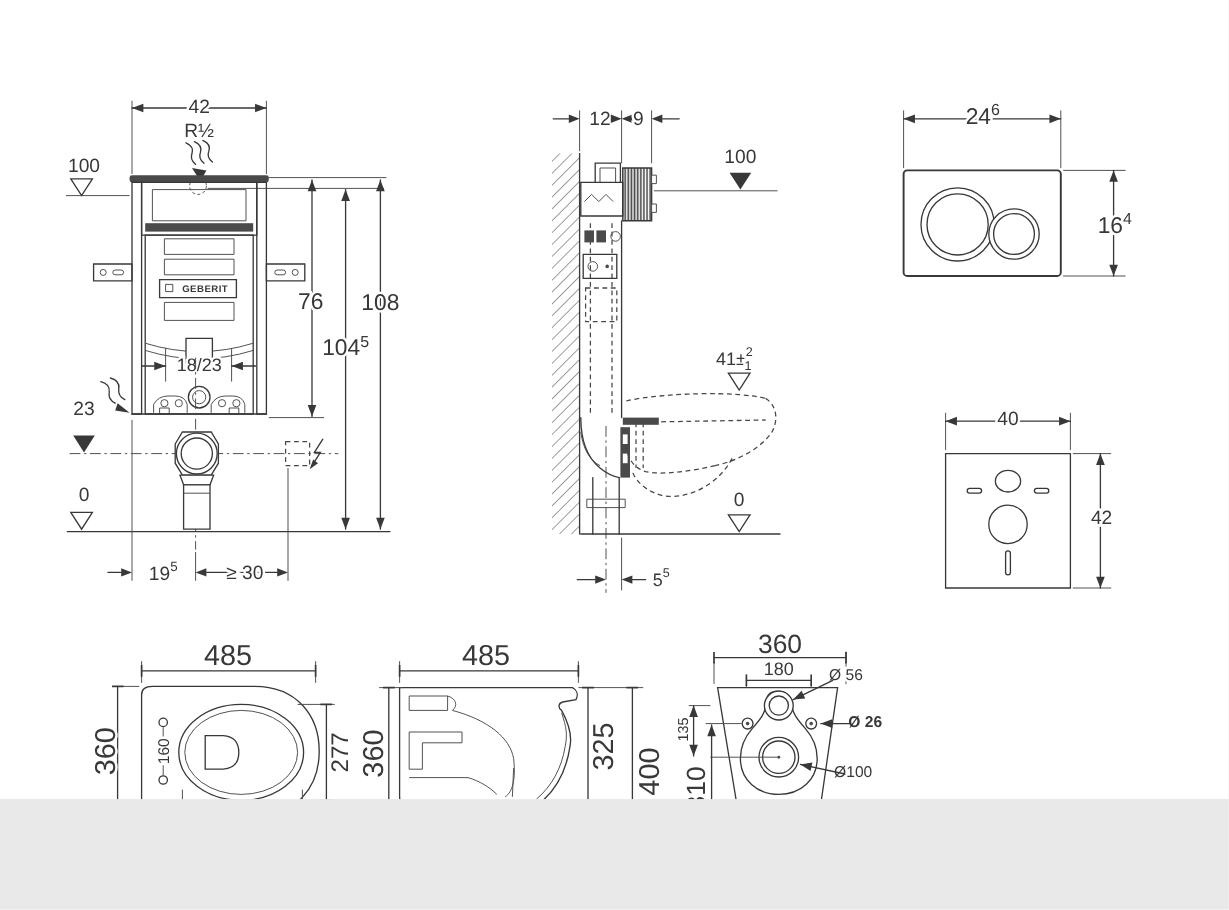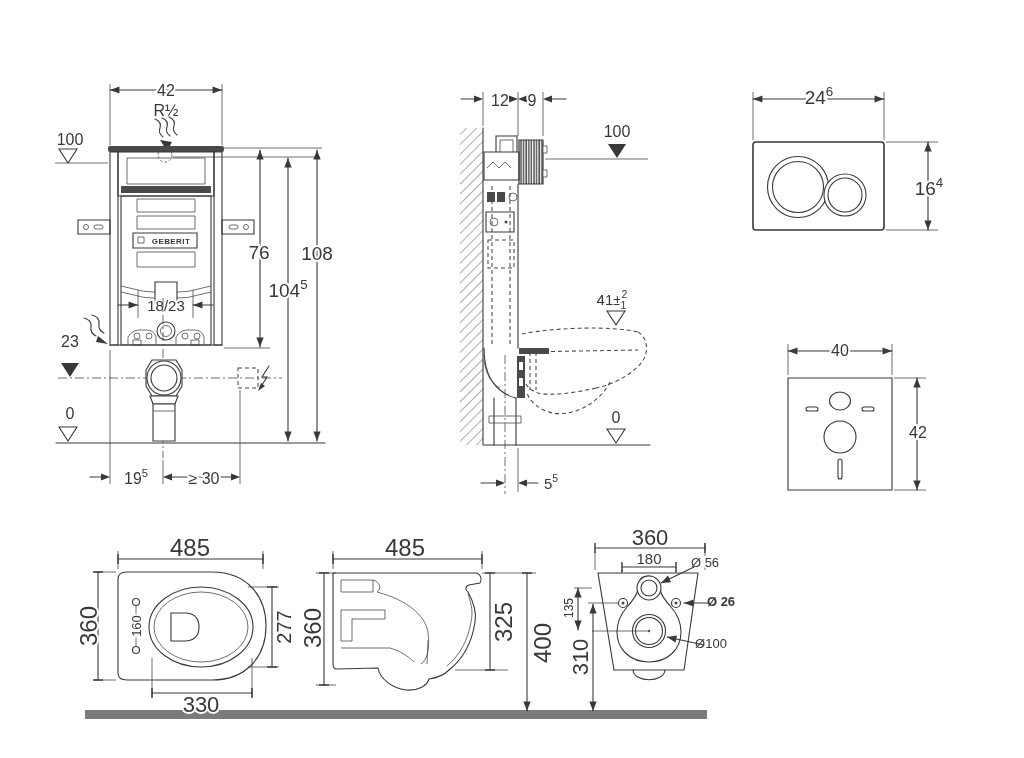--- a/index.html
+++ b/index.html
@@ -1,16 +1,16 @@
 <!DOCTYPE html>
 <html><head>
 <meta charset="utf-8">
 <style>
   html,body{margin:0;padding:0;background:#e9e9e9;}
-  .stage{position:relative;width:1024px;height:758px;background:#ffffff;overflow:hidden;
+  .stage{position:relative;width:1024px;height:666px;background:#ffffff;overflow:hidden;
          font-family:"Liberation Sans",sans-serif;}
   svg{position:absolute;left:0;top:0;}
   svg *{vector-effect:non-scaling-stroke;}
   .ln{stroke:#383838;stroke-width:1.1;fill:none;stroke-linecap:round;}
   .lnthick{stroke:#383838;stroke-width:1.6;fill:none;}
   .thin{stroke:#4a4a4a;stroke-width:0.8;fill:none;}
   .dash{stroke:#474747;stroke-width:1.05;fill:none;stroke-dasharray:4 3;}
   .cl{stroke:#4a4a4a;stroke-width:0.8;fill:none;stroke-dasharray:9 3 2 3;}
   .fillw{fill:#ffffff;}
   .filld{fill:#4a4a4a;stroke:none;}

